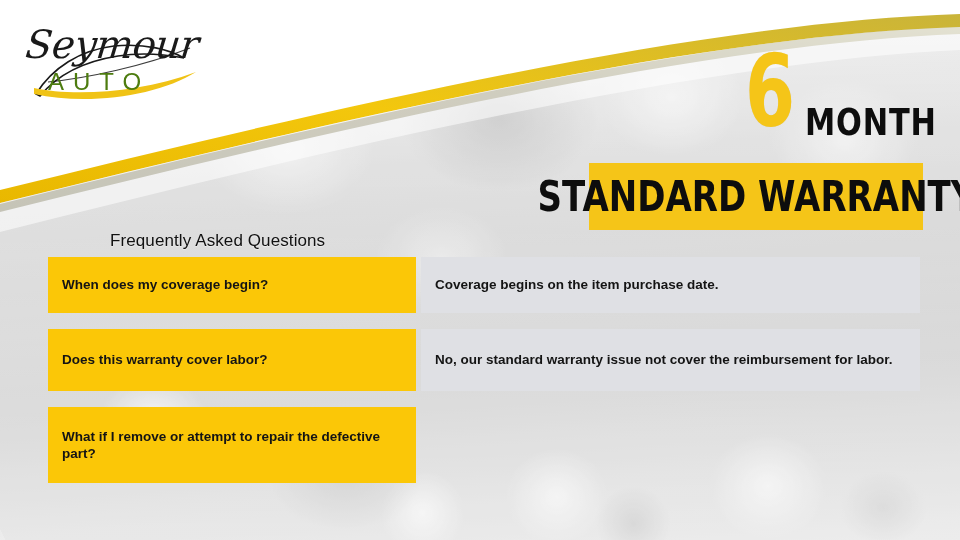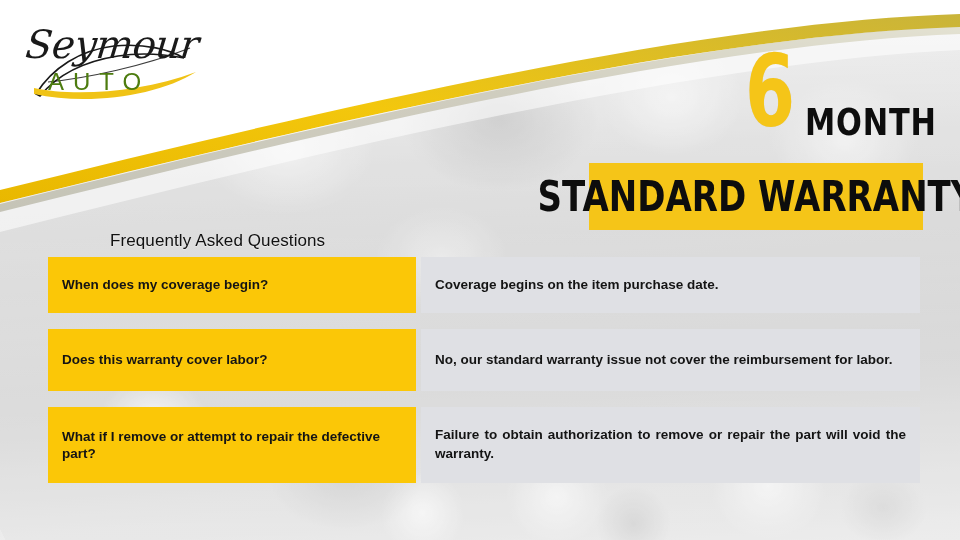--- a/index.html
+++ b/index.html
@@ -199,18 +199,17 @@
     </div>
 
 
     <div class="faq-row r3">
       <div class="q-cell">Does this warranty cover labor?</div>
       <div class="a-cell">No, our standard warranty issue not cover the reimbursement for labor.</div>
     </div>
 
     <div class="faq-row r4">
       <div class="q-cell">What if I remove or attempt to repair the defective part?</div>
-      <div class="a-cell">Failure to obtain authorization to remove or repair the part will void the warranty.</div>
     </div>
 
   </div>
 
 </div>
 
 </body></html>

